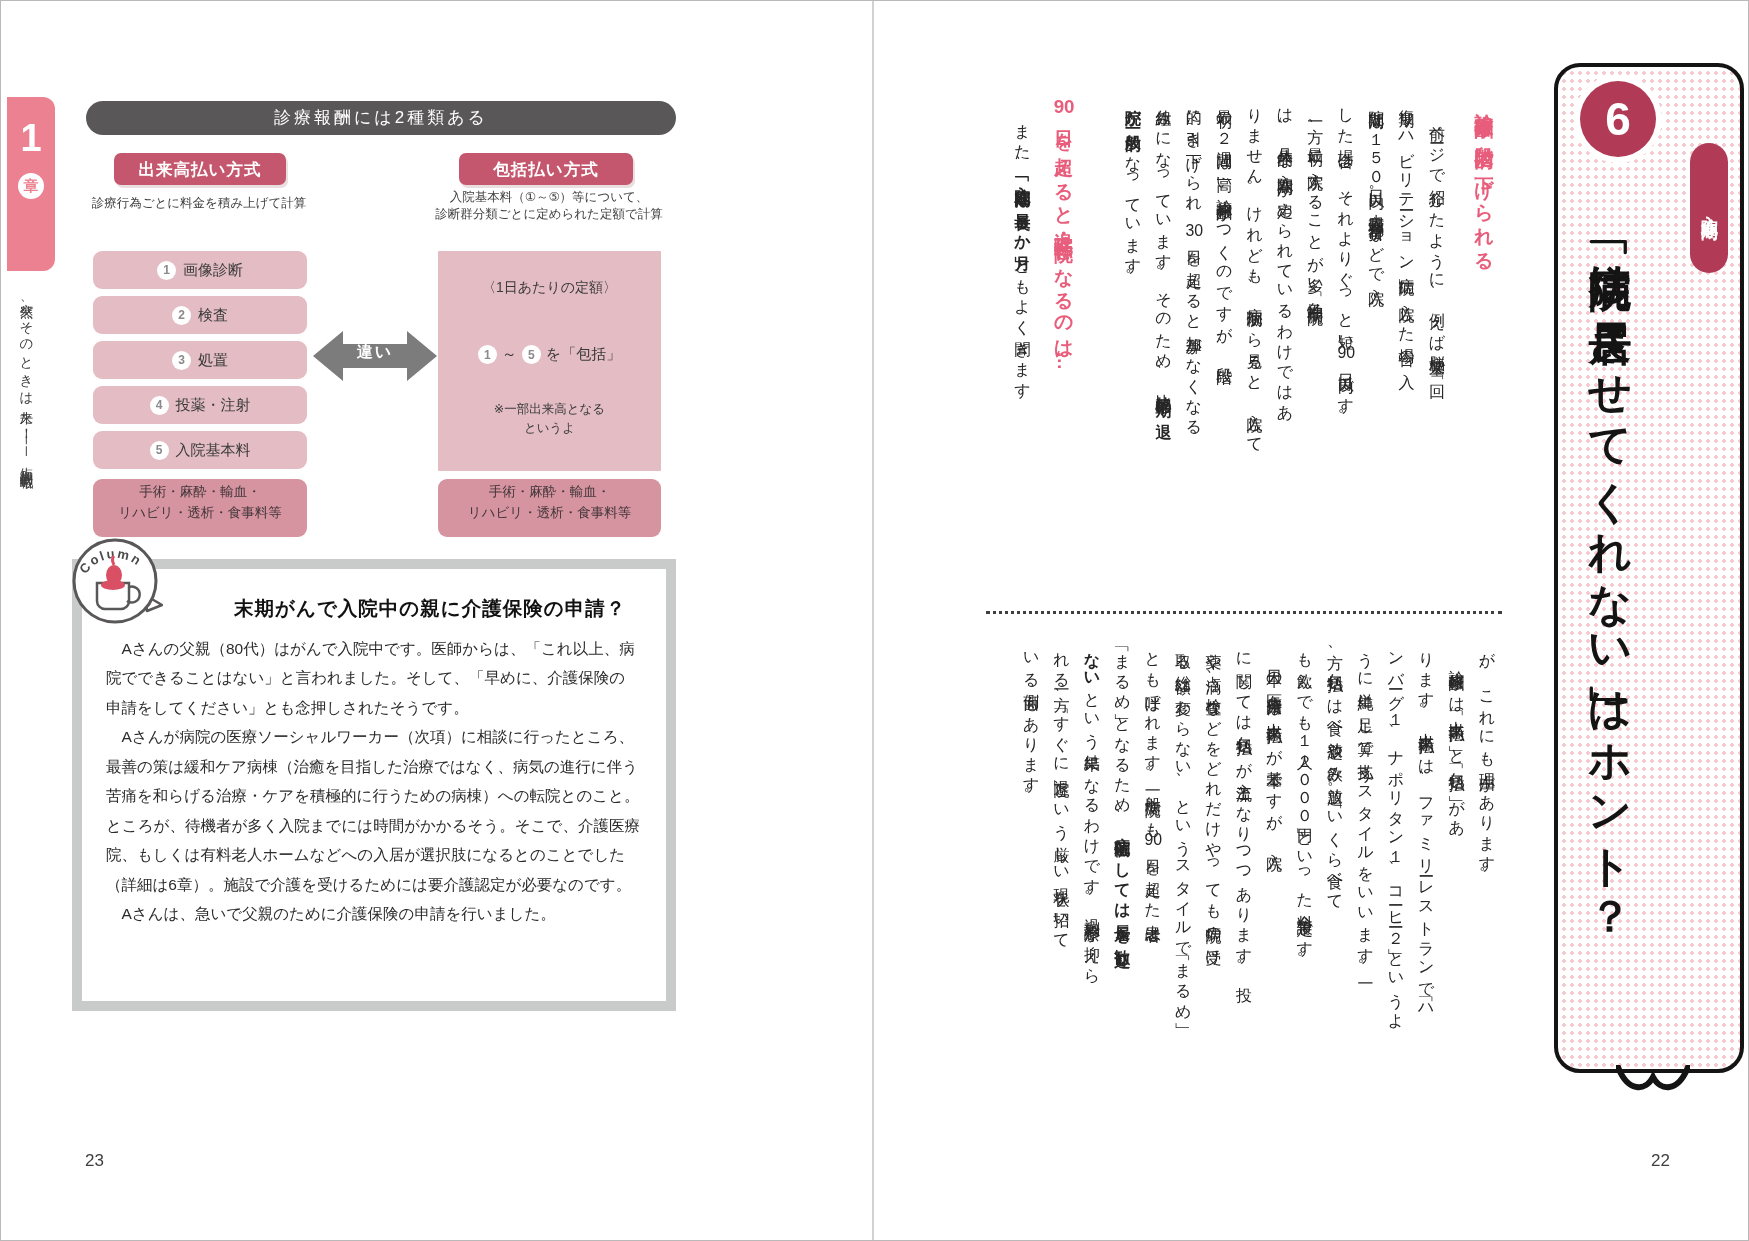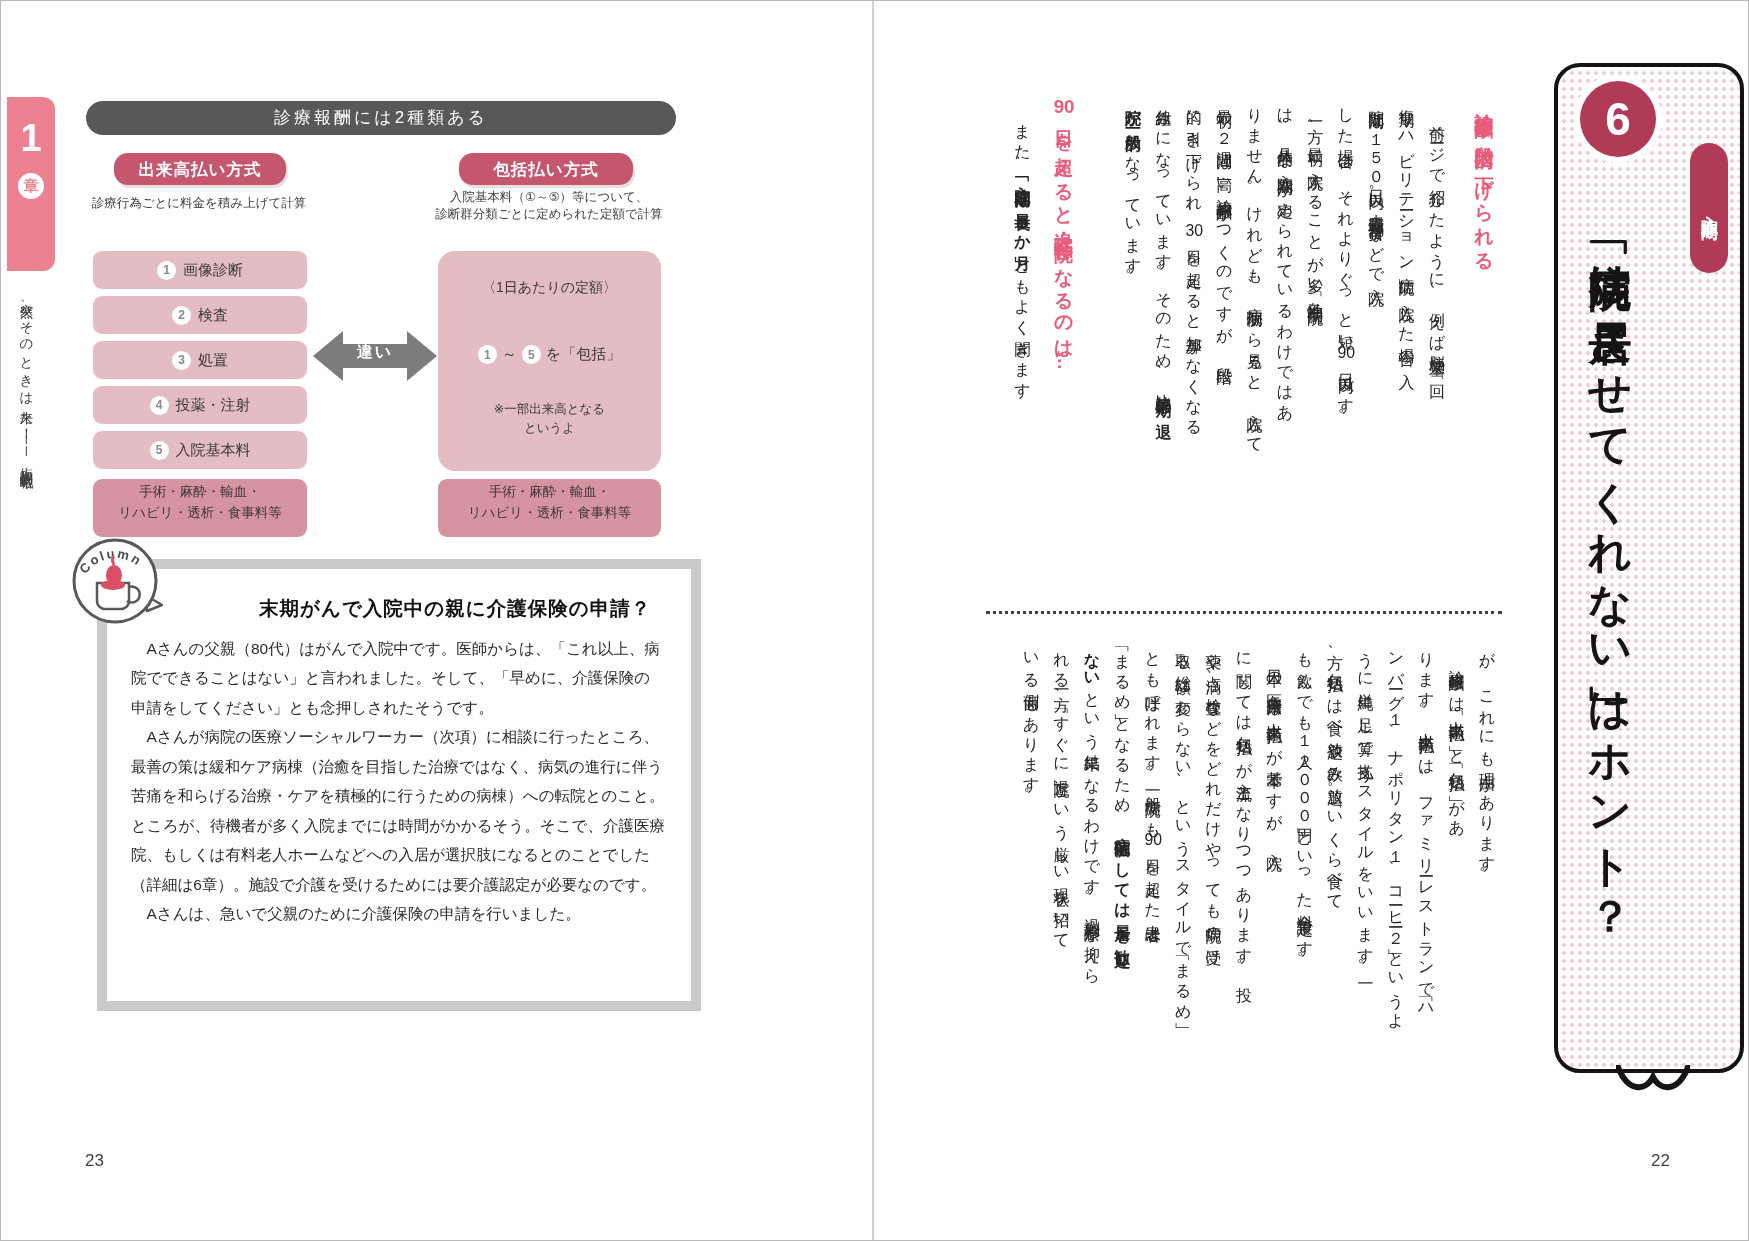--- a/index.html
+++ b/index.html
@@ -14,21 +14,21 @@
            background:#ec8191; border-radius:0 12px 12px 0; text-align:center; }
   .chTab .n { display:block; color:#fff; font-size:38px; font-weight:bold; margin-top:22px; line-height:1; }
   .chTab .u { display:inline-block; margin-top:16px; width:26px; height:26px; border-radius:50%;
               background:#fff; color:#ec8191; font-size:15px; font-weight:bold; line-height:26px; }
   .chSub { position:absolute; left:16px; top:292px; writing-mode:vertical-rl;
            font-size:13.5px; letter-spacing:2px; color:#3a3a3a; height:330px; }
 
   .dgTitle { position:absolute; left:85px; top:100px; width:590px; height:34px;
              background:#595757; border-radius:17px; color:#fff; font-size:17px;
              letter-spacing:3px; line-height:34px; text-align:center; }
-  .hdrBox { position:absolute; top:152px; height:32px; background:#c4566d; border-radius:14px;
+  .hdrBox { position:absolute; top:152px; height:32px; background:#c4566d; border-radius:7px;
             color:#fff; font-size:16.5px; font-weight:bold; letter-spacing:1px;
             line-height:32px; text-align:center; box-shadow:2px 3px 0 #e9dfe1; }
   .hdrL { left:113px; width:172px; }
   .hdrR { left:458px; width:174px; }
   .capL { position:absolute; left:78px; top:194px; width:240px; text-align:center;
           font-size:12.5px; color:#3f3f3f; }
   .capR { position:absolute; left:430px; top:188px; width:236px; text-align:center;
           font-size:12.5px; color:#3f3f3f; line-height:1.35; }
 
   .items { position:absolute; left:92px; top:250px; width:214px; display:flex;
@@ -41,27 +41,27 @@
   .footBox { position:absolute; top:478px; height:58px; background:#d694a0; border-radius:9px;
              text-align:center; font-size:13.5px; color:#42363a; line-height:1.55; padding-top:3px; }
   .footL { left:92px; width:214px; }
   .footR { left:437px; width:223px; }
 
   .arrowWrap { position:absolute; left:312px; top:320px; width:124px; height:70px; }
   .arrowWrap .lbl { position:absolute; left:0; top:21px; width:100%; text-align:center;
                     color:#fff; font-size:16px; font-weight:bold; letter-spacing:2px; }
 
   .bigBox { position:absolute; left:437px; top:250px; width:223px; height:220px;
-            background:#e3bcc4; border-radius:17px; text-align:center; color:#3a3a3a; }
+            background:#e3bcc4; border-radius:1px; text-align:center; color:#3a3a3a; }
   .bigBox .t1 { margin-top:28px; font-size:14px; }
   .bigBox .t2 { margin-top:48px; font-size:15px; display:flex; justify-content:center;
                 align-items:center; gap:5px; }
   .bigBox .t3 { margin-top:36px; font-size:12.5px; line-height:1.5; }
 
-  .colBox { position:absolute; left:96px; top:558px; width:604px; height:452px;
+  .colBox { position:absolute; left:71px; top:558px; width:604px; height:452px;
             border:10px solid #c9caca; background:#fff; padding:26px 26px 0 24px; }
   .colTitle { margin-left:128px; font-size:19.5px; font-weight:bold; letter-spacing:1px; color:#111; }
   .colBody { margin-top:12px; }
   .colBody p { font-size:15.5px; line-height:1.9; text-indent:1em; color:#2b2b2b; }
   .badge { position:absolute; left:68px; top:534px; width:94px; height:94px; }
 
   .pageNo { position:absolute; top:1150px; font-size:17px; color:#3f3f3f; }
   .pnL { left:84px; } .pnR { left:1650px; }
 
   

